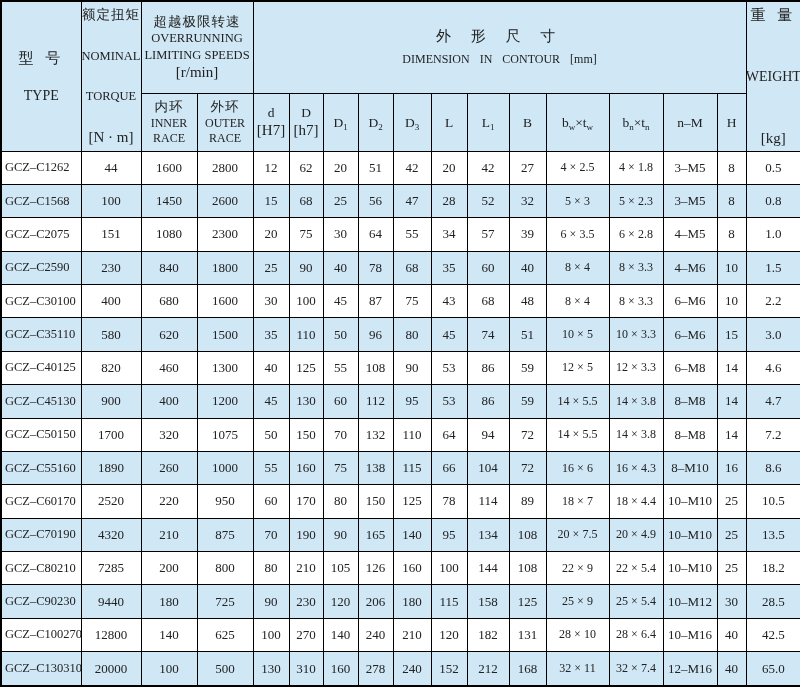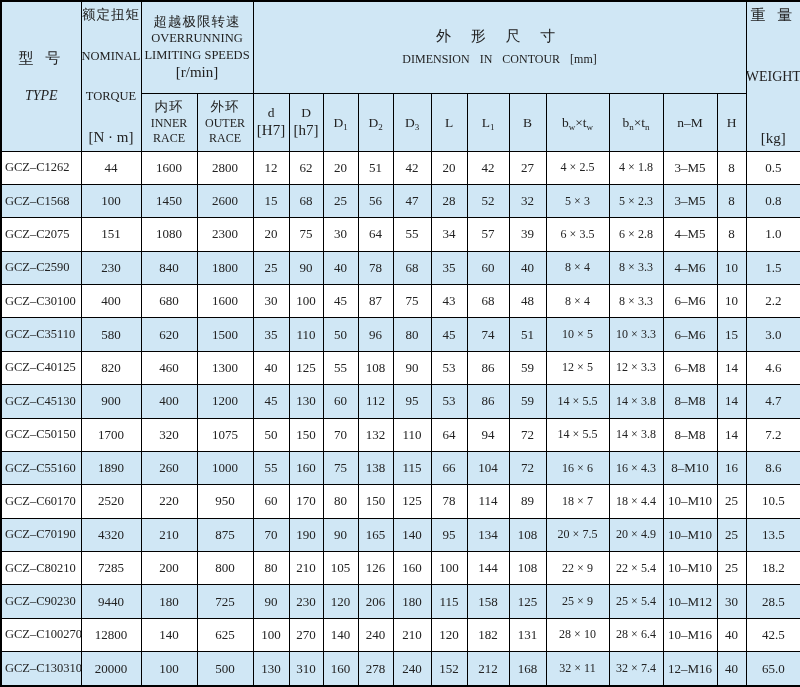--- a/index.html
+++ b/index.html
@@ -21,21 +21,21 @@
   }
   
   table.spec thead th { background: #d0e7f5; }
   table.spec tbody tr.alt td { background: #d0e7f5; }
 
   thead tr.top-row { height: 92px; }
   thead tr.sub-row { height: 58px; }
 
   .stack { display: flex; flex-direction: column; align-items: center; justify-content: center; height: 100%; }
   .stack.distribute { justify-content: space-between; padding: 4px 0; box-sizing: border-box; }
-  .stack.gap12 > * + * { margin-top: 20px; font-style: italic; }
+  .stack.gap12 > * + * { margin-top: 20px; }
 
   .zh    { font-size: 15px; letter-spacing: 4px; }
   .zh-sp { font-size: 15px; letter-spacing: 8px; }
   .zh-sm { font-size: 13.5px; letter-spacing: 1px; }
   .en-lg { font-size: 14px; }
   .en    { font-size: 12.5px; }
   .en-sm { font-size: 12px; line-height: 15px; }
   .dim-en { font-size: 12px; word-spacing: 7px; margin-top: 6px; }
   .unit  { font-size: 15px; }
   .sym   { font-size: 13.5px; line-height: 16px; }

